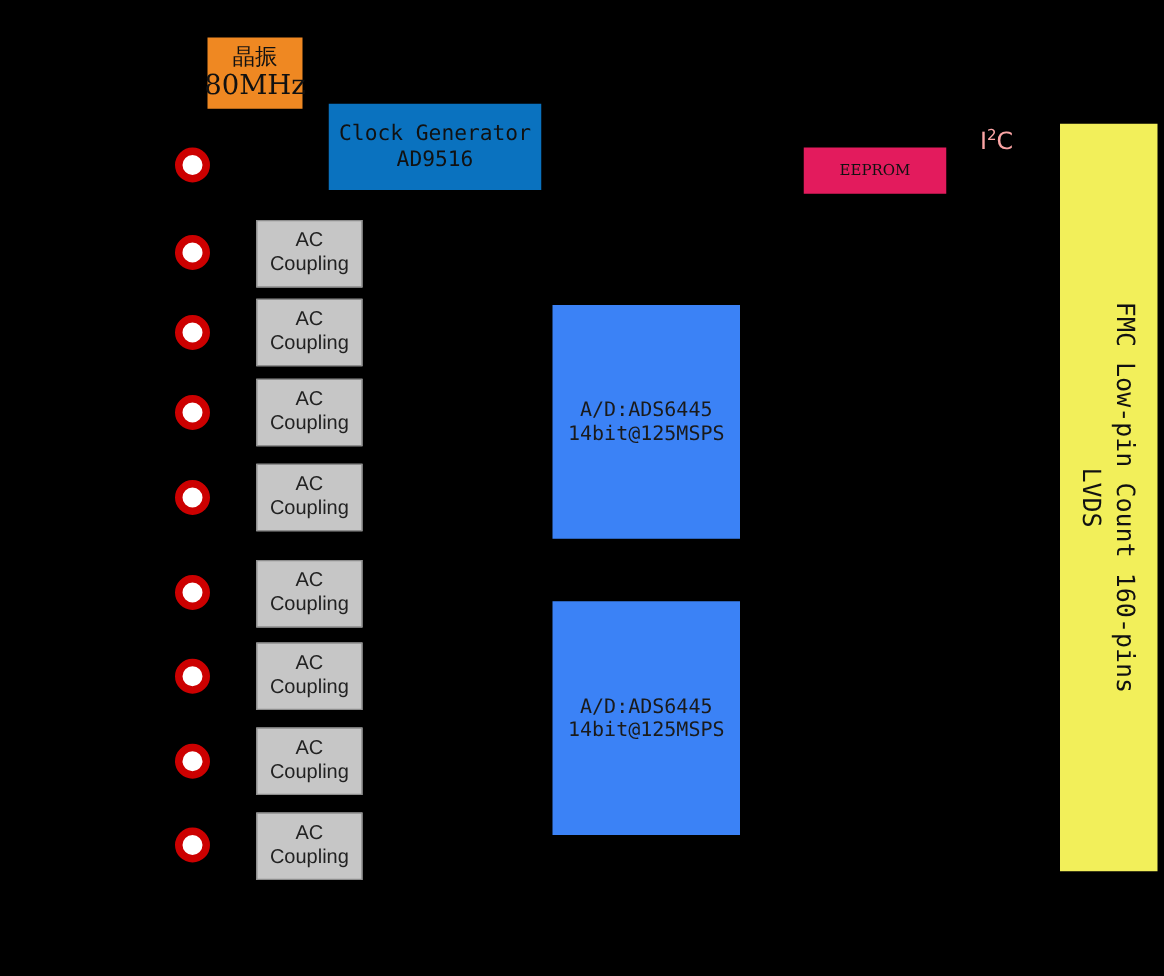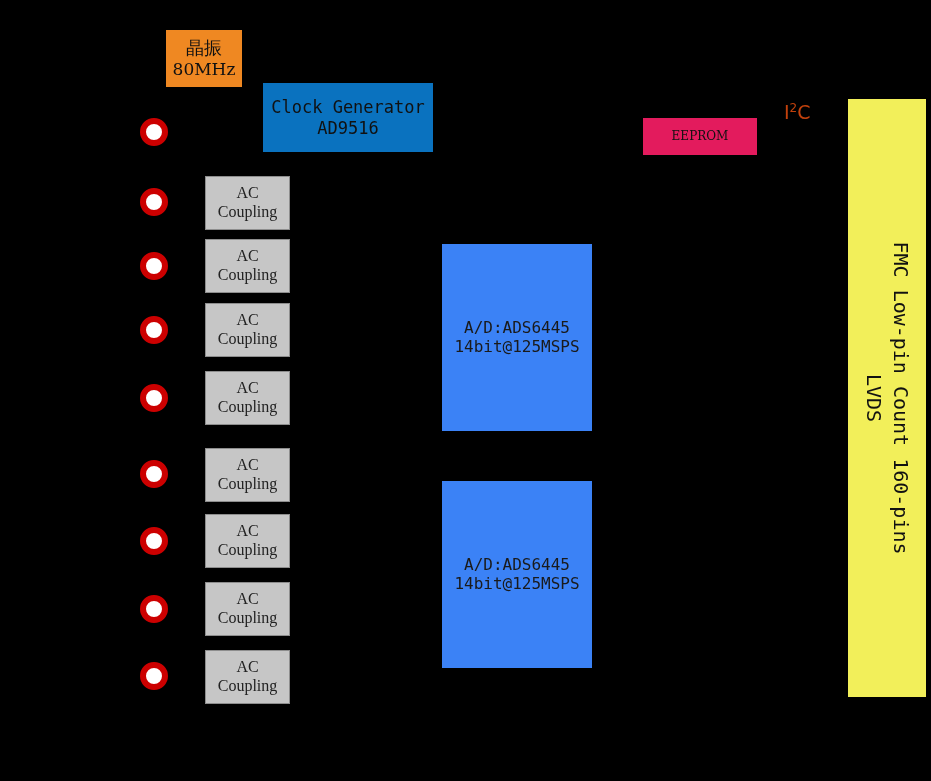--- a/index.html
+++ b/index.html
@@ -34,21 +34,21 @@
   
   .osc {
     left: 166px;
     top: 30px;
     width: 76px;
     height: 57px;
     background: #ef8822;
     font-size: 17px;
   }
   .osc .l1 { font-family: Liberation Sans, sans-serif; font-size: 18px; }
-  .osc .l2 { font-size: 17px; }
+  .osc .l2 { font-size: 22px; }
 
   
   .clkgen {
     left: 263px;
     top: 83px;
     width: 170px;
     height: 69px;
     background: #0a72bf;
     font-size: 17px;
     font-family: "DejaVu Sans Mono", "Liberation Mono", monospace;
@@ -62,21 +62,21 @@
     height: 37px;
     background: #e31b5d;
     font-size: 12px;
   }
 
   
   .i2c {
     position: absolute;
     left: 784px;
     top: 101px;
-    color: #c2410c;
+    color: #fca5a5;
     font-size: 19px;
     font-family: "DejaVu Sans", "Liberation Sans", sans-serif;
     white-space: pre;
   }
   .i2c sup { font-size: 12px; vertical-align: super; }
 
   
   .sma {
     position: absolute;
     width: 28px;
@@ -88,21 +88,21 @@
   }
 
   
   .acbox {
     left: 205px;
     width: 85px;
     height: 54px;
     background: #c6c6c6;
     border: 1px solid #8d8d8d;
     font-size: 16px;
-    font-family: Liberation Serif, serif;
+    font-family: Liberation Sans, sans-serif;
     color: #222222;
   }
 
   
   .adc {
     left: 424px;
     width: 150px;
     height: 187px;
     background: #3b82f6;
     font-size: 16px;

